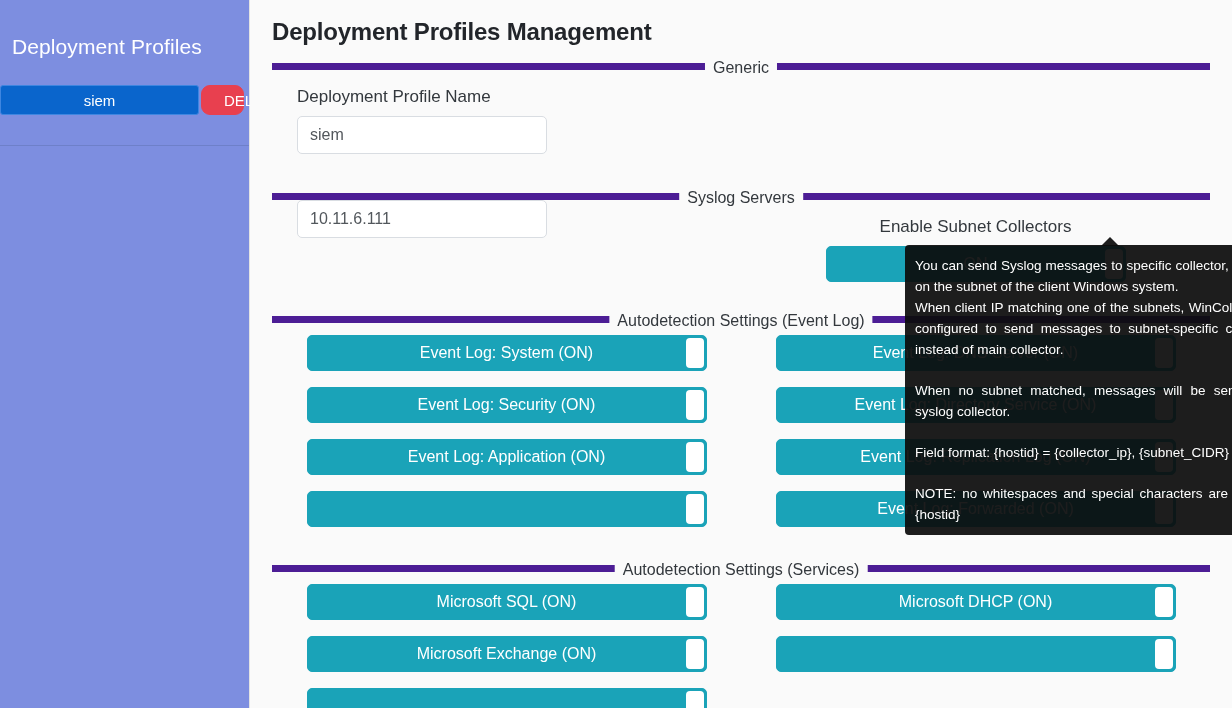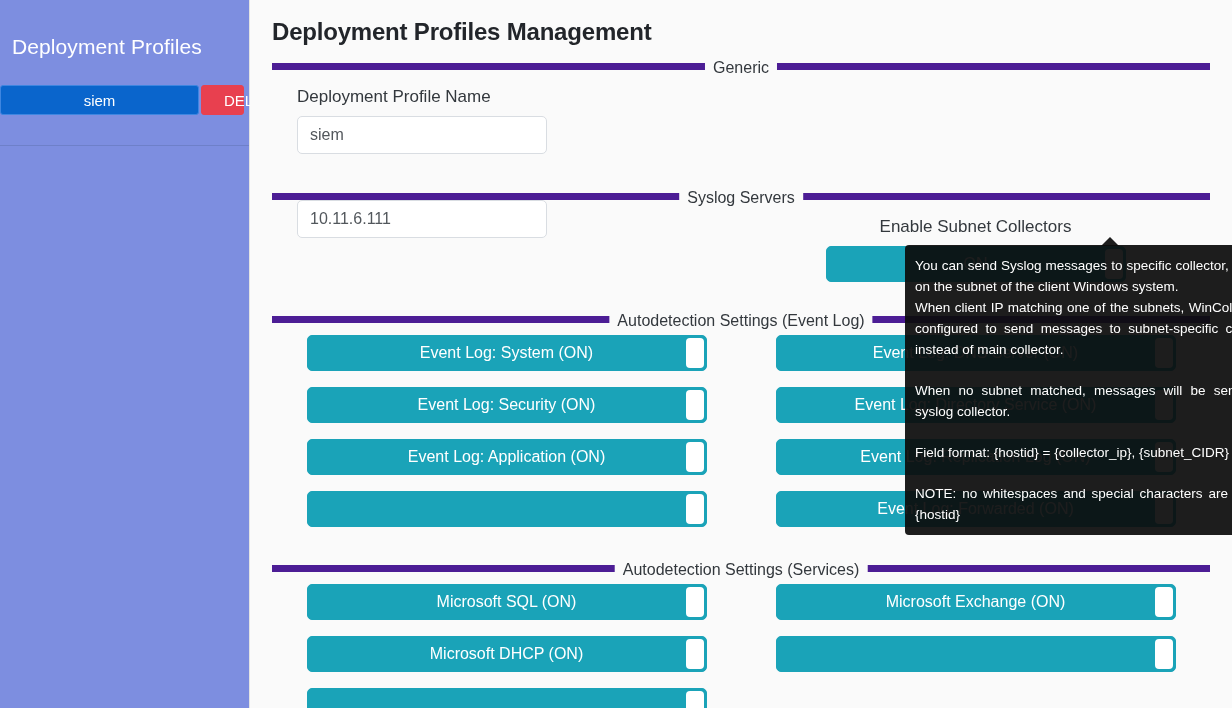--- a/index.html
+++ b/index.html
@@ -54,21 +54,21 @@
     justify-content: center;
     margin-left: 0;
     margin-right: 2px;
     cursor: pointer;
   }
   .del-btn {
     width: 43px;
     height: 30px;
     background: #e8404f;
     border: 1px solid #e8404f;
-    border-radius: 3px;
+    border-radius: 9px;
     color: #ffffff;
     font-size: 15px;
     display: flex;
     align-items: center;
     justify-content: center;
     margin-right: 5px;
     cursor: pointer;
     padding-left: 32px;
   }
   .sidebar-divider {
@@ -318,27 +318,27 @@
       <span class="section-legend">Autodetection Settings (Services)</span>
       <div class="toggle-grid">
         <div class="toggle-cell">
           <div class="toggle">
             <span>Microsoft SQL (ON)</span>
             <span class="knob"></span>
           </div>
         </div>
         <div class="toggle-cell">
           <div class="toggle">
+            <span>Microsoft DHCP (ON)</span>
+            <span class="knob"></span>
+          </div>
+        </div>
+        <div class="toggle-cell">
+          <div class="toggle">
             <span>Microsoft Exchange (ON)</span>
-            <span class="knob"></span>
-          </div>
-        </div>
-        <div class="toggle-cell">
-          <div class="toggle">
-            <span>Microsoft DHCP (ON)</span>
             <span class="knob"></span>
           </div>
         </div>
         <div class="toggle-cell">
           <div class="toggle">
             <span></span>
             <span class="knob"></span>
           </div>
         </div>
         <div class="toggle-cell">

